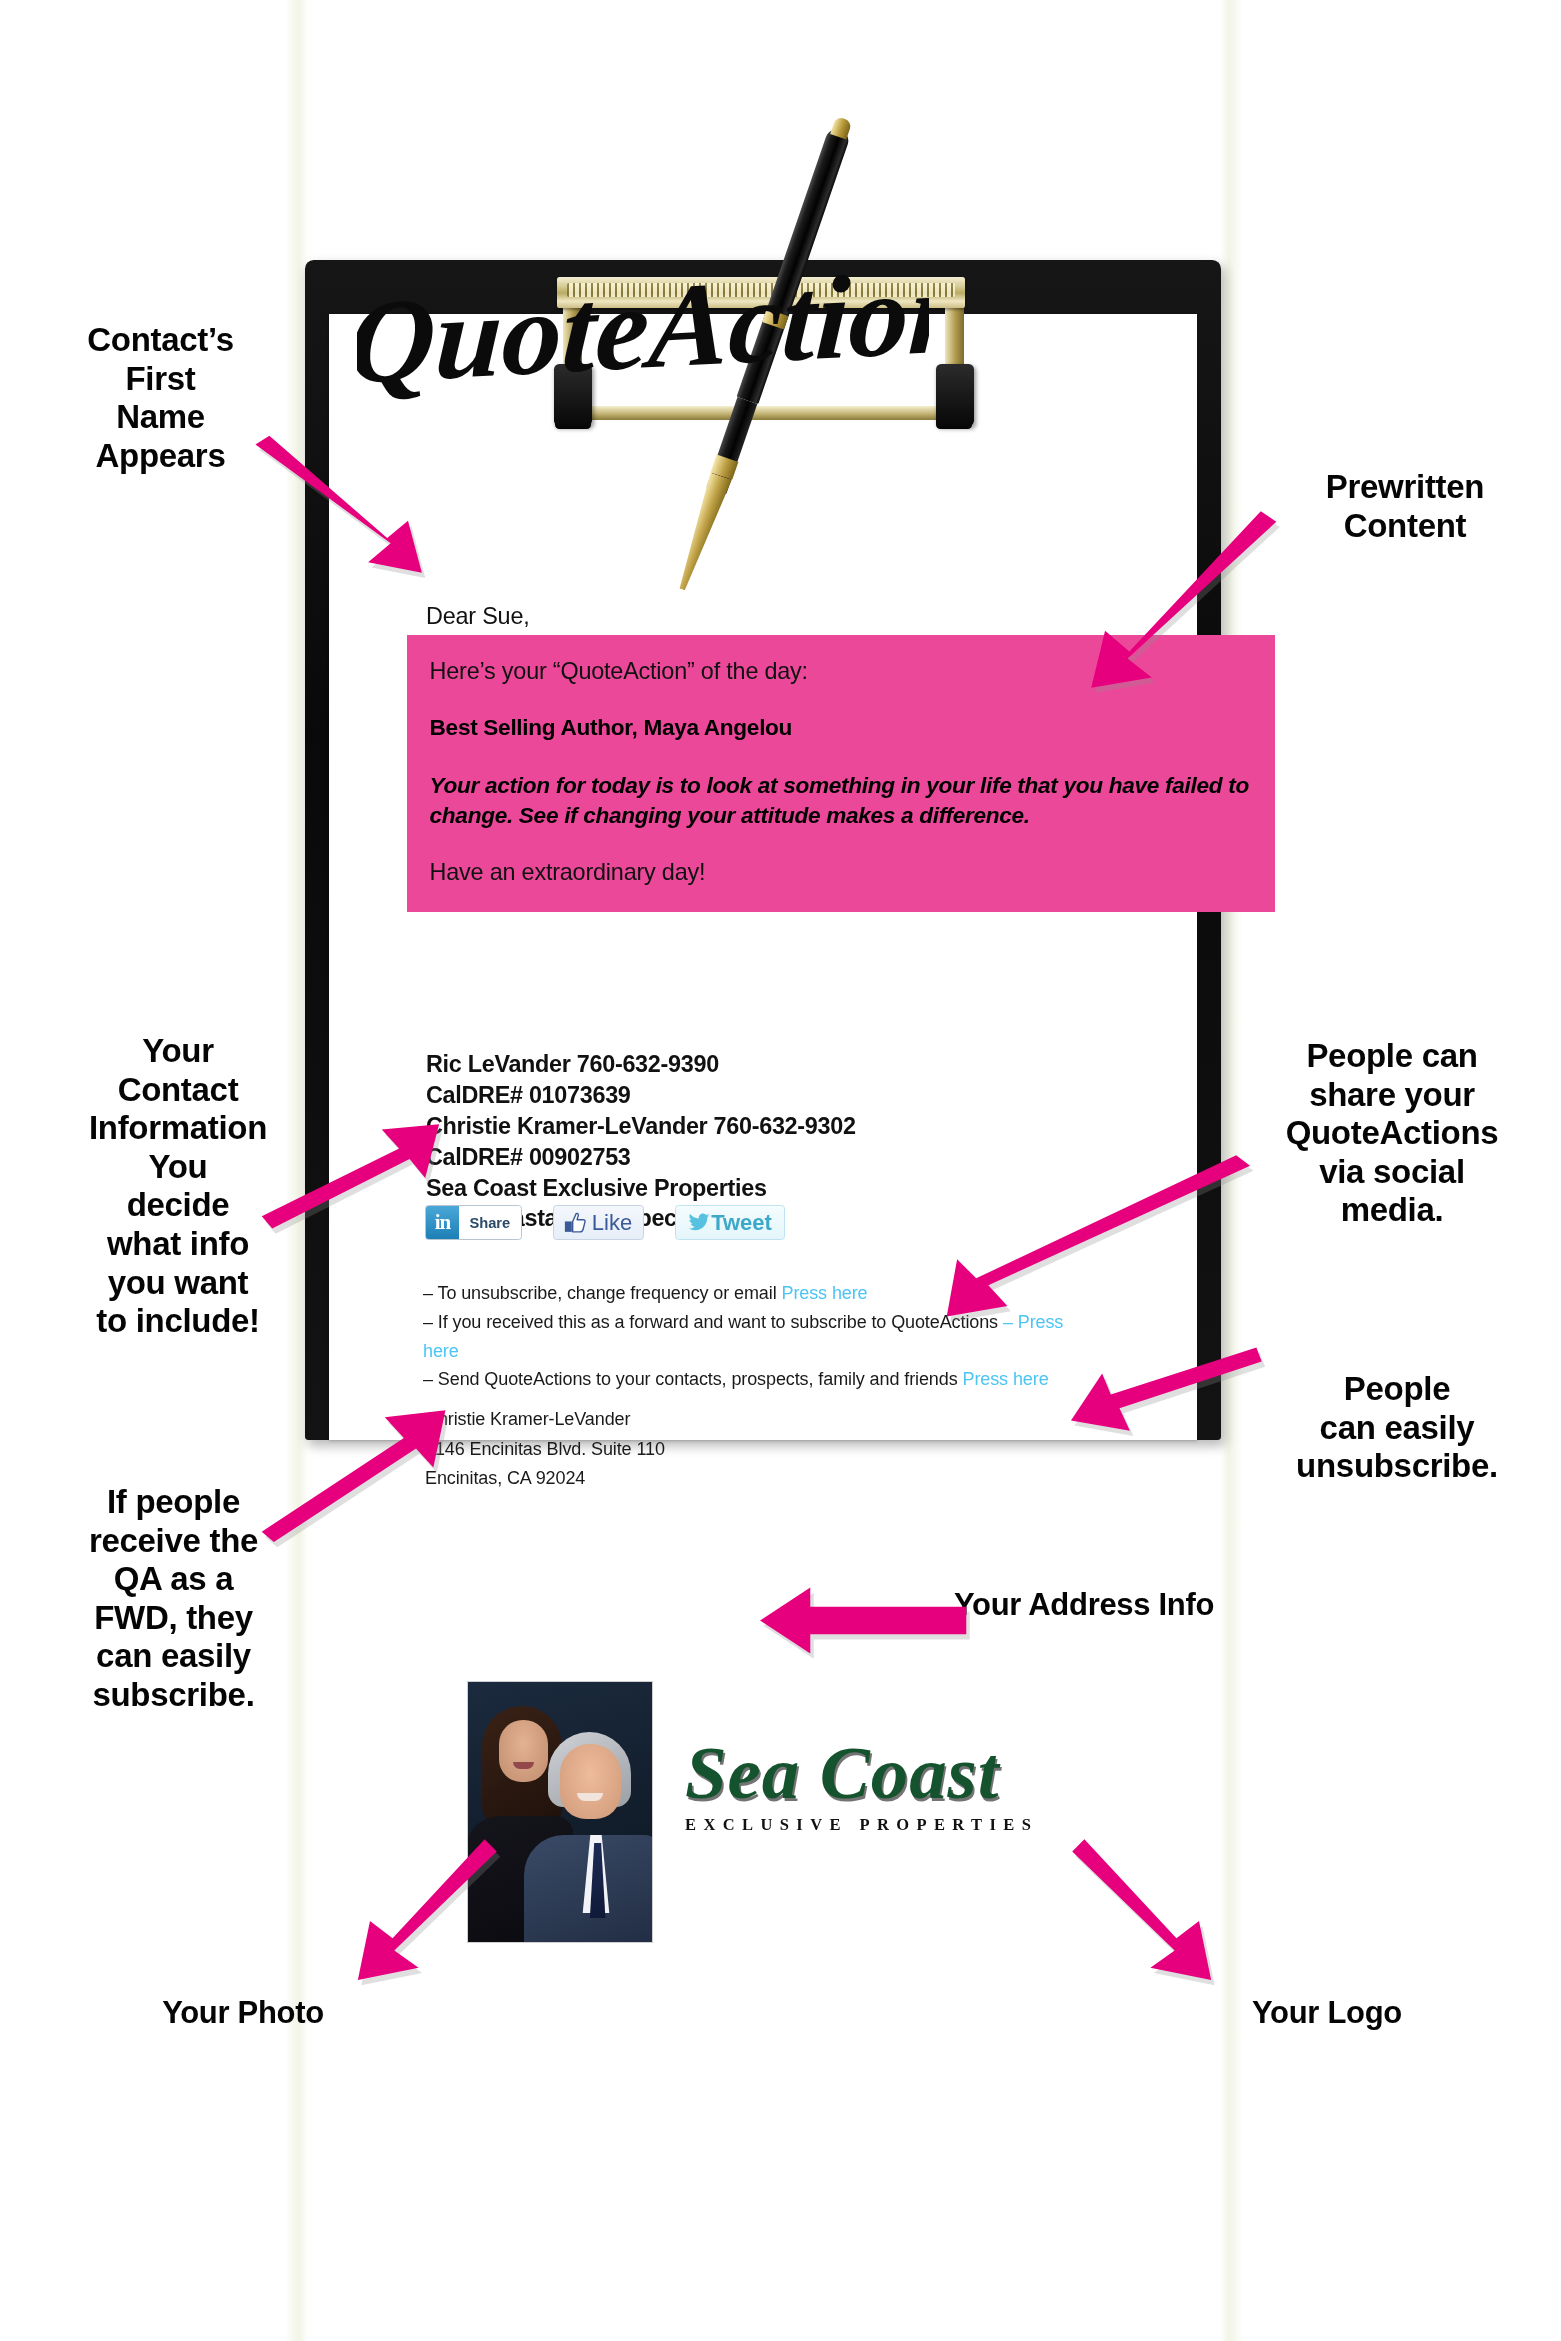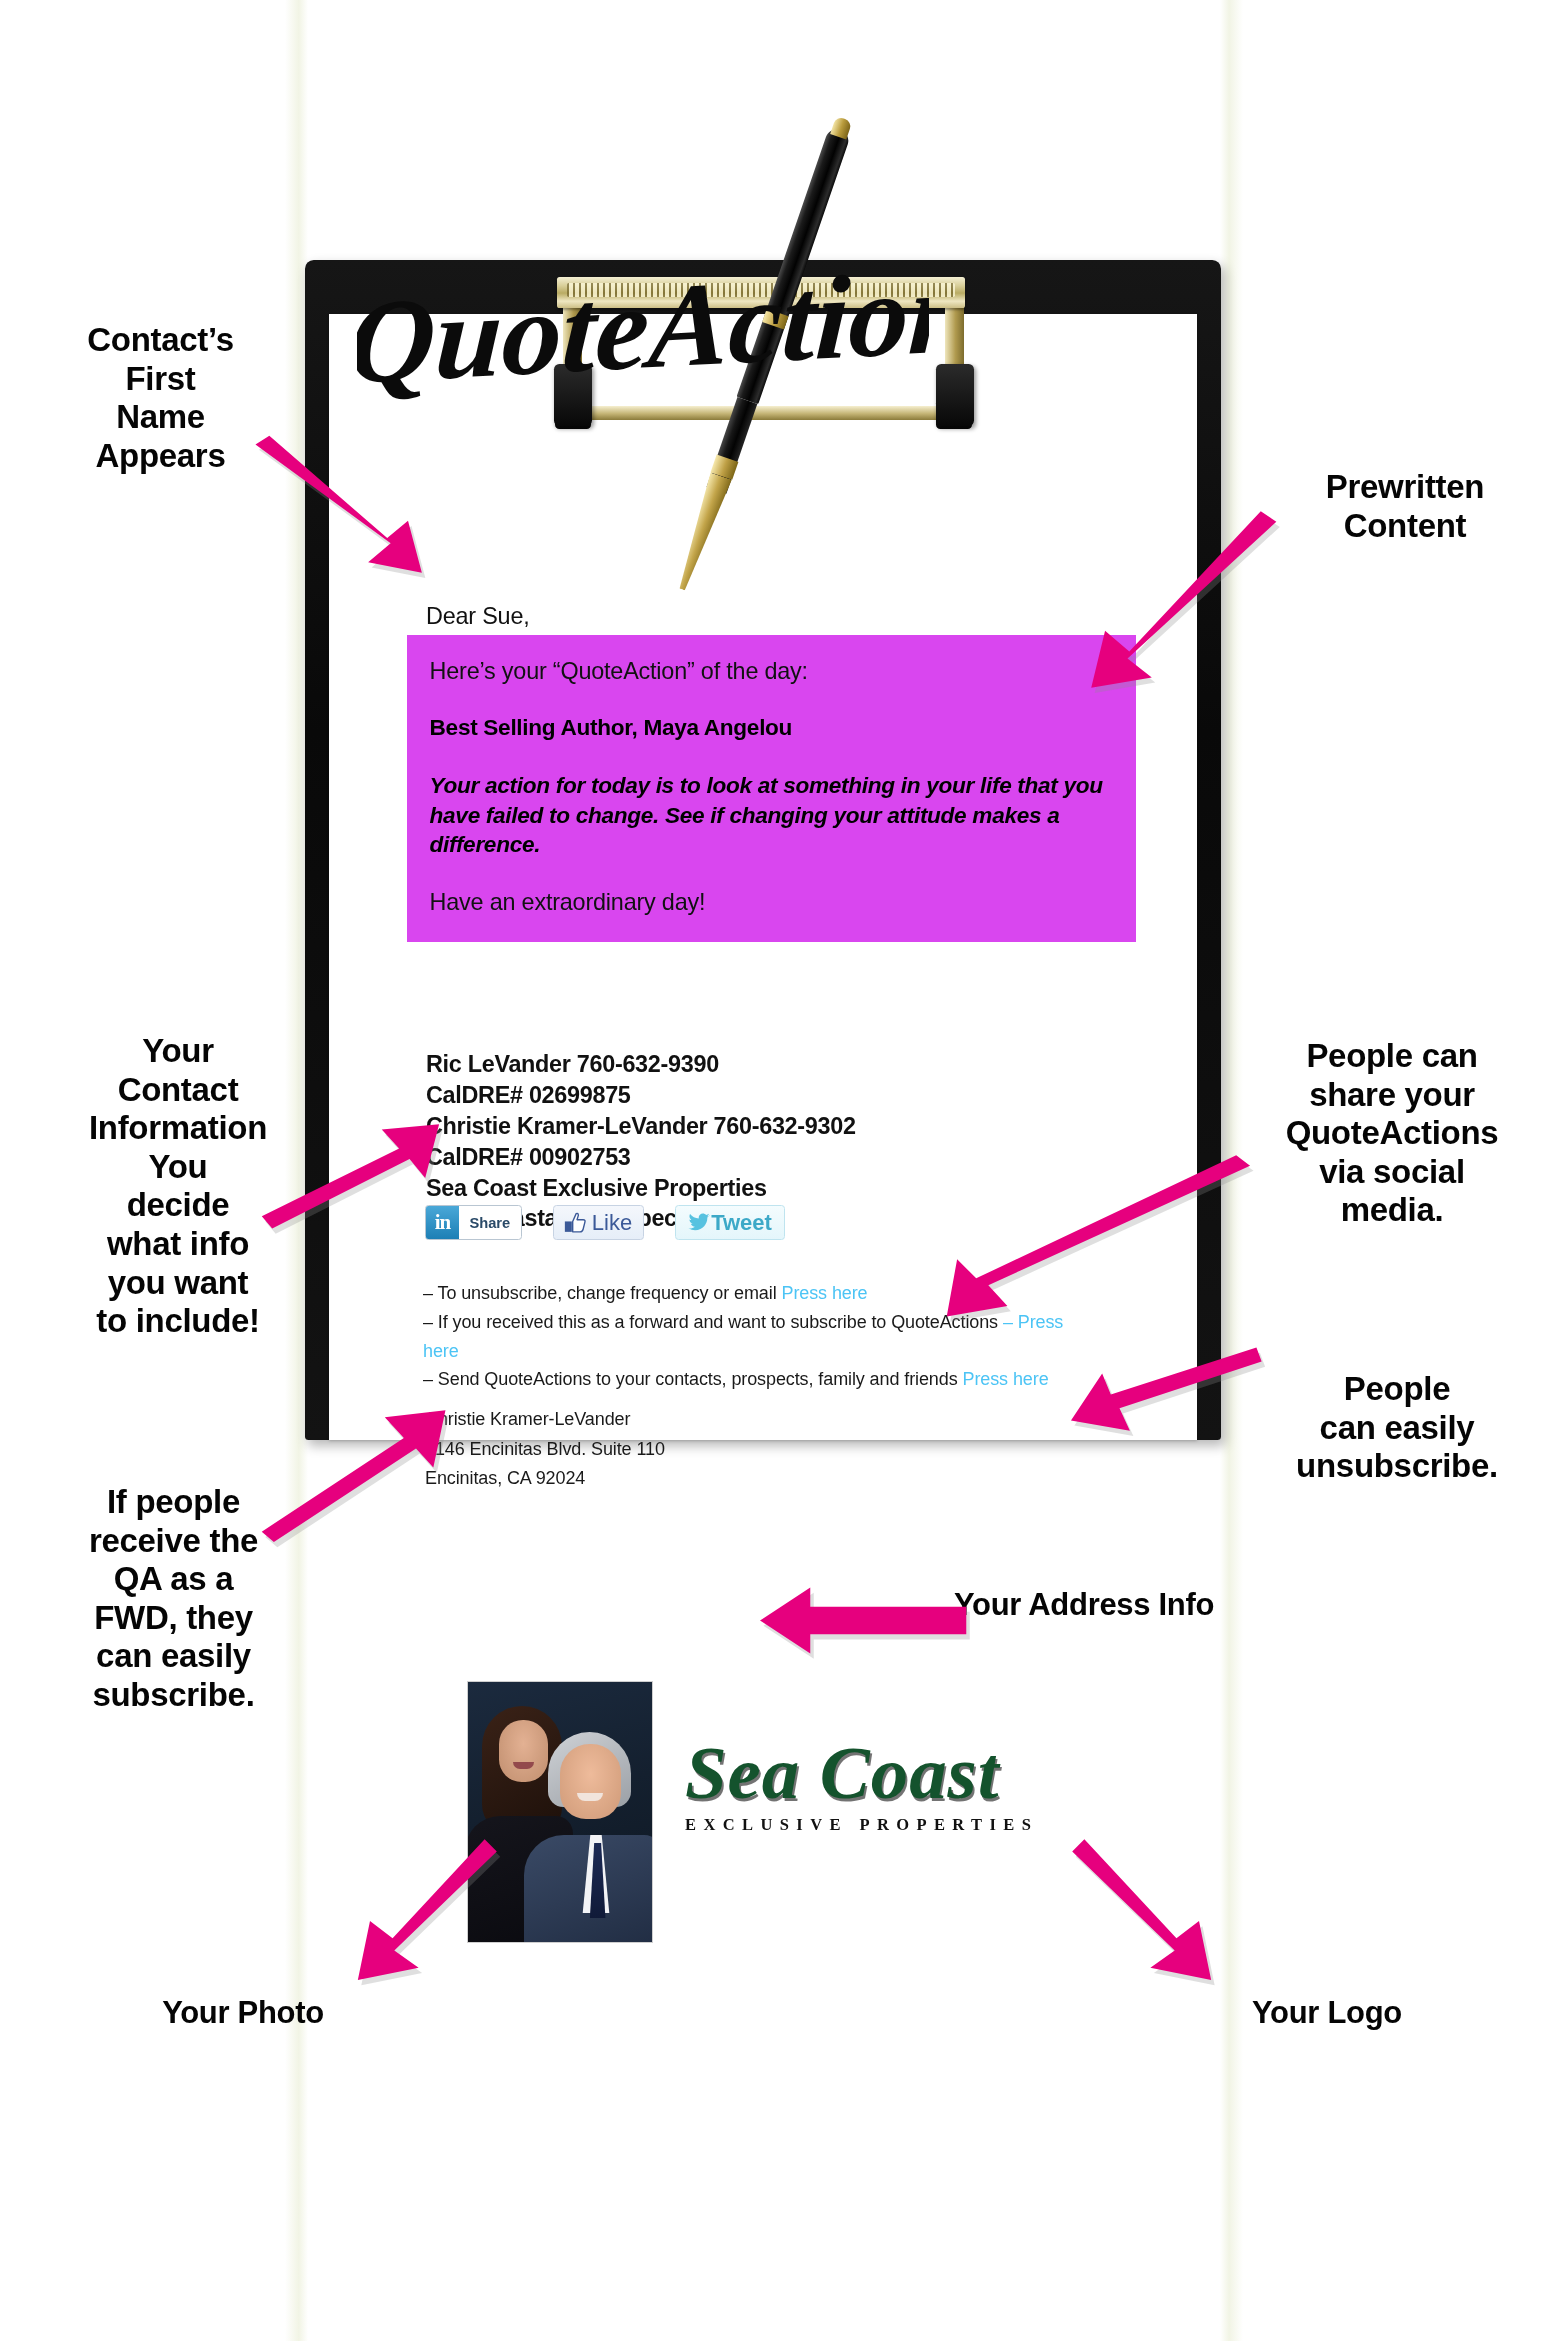--- a/index.html
+++ b/index.html
@@ -164,22 +164,22 @@
     top: 343px;
     font-size: 23.4px;
     color: #111;
     letter-spacing: -0.2px;
   }
 
   #quote-box {
     position: absolute;
     left: 102px;
     top: 375px;
-    width: 729px;
-    background: #d946ef;
+    width: 868px;
+    background: #ec4899;
     padding: 22.6px 22.6px 26px 22.6px;
     box-sizing: border-box;
   }
   #quote-box .intro {
     font-size: 23.4px;
     color: #111;
     margin: 0 0 29.5px 0;
     letter-spacing: -0.2px;
   }
   #quote-box .quote {
@@ -476,21 +476,21 @@
 
     <div id="quote-box">
       <p class="intro">Here’s your “QuoteAction” of the day:</p>
       <p class="author">Best Selling Author, Maya Angelou</p>
       <p class="action">Your action for today is to look at something in your life that you have failed to change. See if changing your attitude makes a difference.</p>
       <p class="closing">Have an extraordinary day!</p>
     </div>
 
     <div id="contact-block">
       <div>Ric LeVander 760-632-9390</div>
-      <div>CalDRE# 02699875</div>
+      <div>CalDRE# 01073639</div>
       <div>Christie Kramer-LeVander 760-632-9302</div>
       <div>CalDRE# 00902753</div>
       <div>Sea Coast Exclusive Properties</div>
       <div>www.coastalhomespecialist.com</div>
     </div>
 
     <div id="social-row">
       <div class="btn-li">
         <div class="in">in</div>
         <div class="lbl">Share</div>

